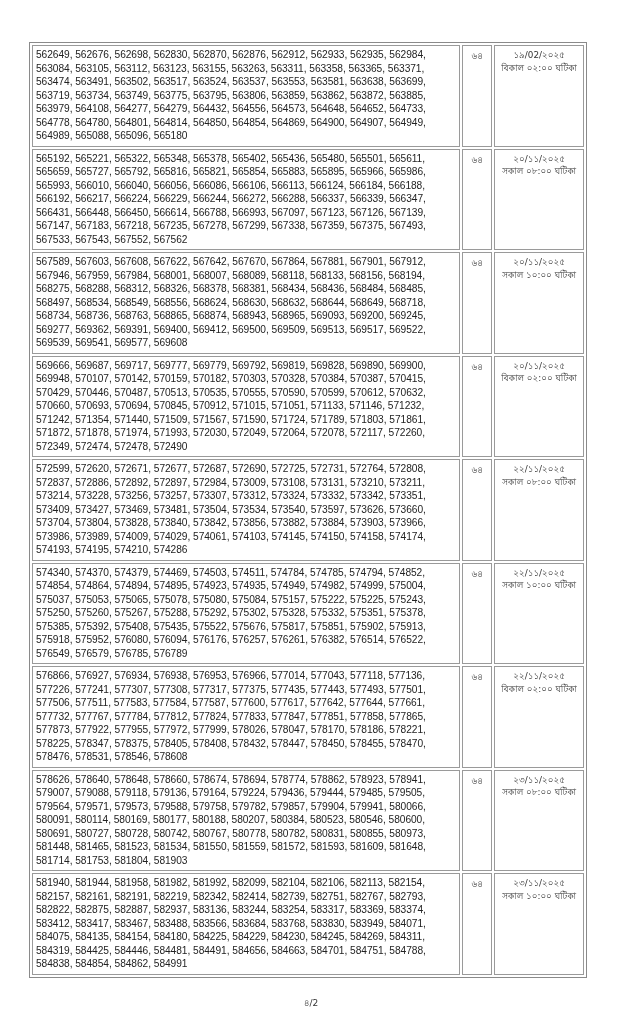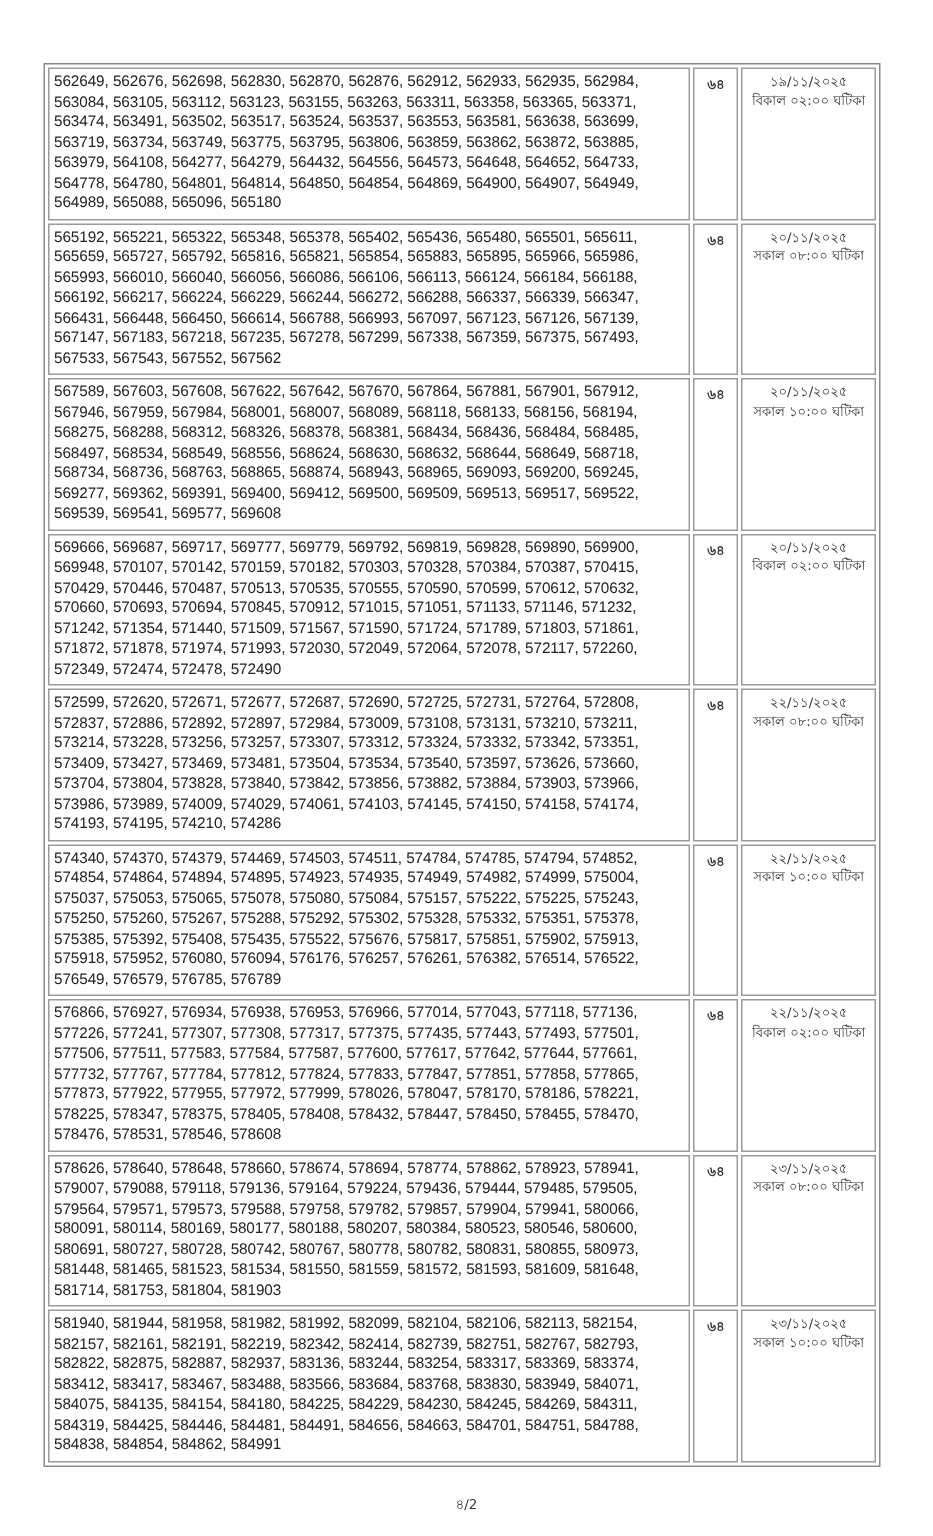--- a/index.html
+++ b/index.html
@@ -5,37 +5,37 @@
   html, body { margin:0; padding:0; background:#ffffff; }
   body { width:622px; height:1024px; position:relative; overflow:hidden;
          font-family:"DejaVu Sans", "Liberation Sans", sans-serif; color:#1a1a1a; }
   .table-wrap { position:absolute; left:29px; top:42px; width:558px; }
   table.outer { border-collapse:separate; border-spacing:2px; width:558px;
                 border:1px solid #8a8a8a; background:#fff; }
   table.outer td { border:1px solid #9a9a9a; vertical-align:top; padding:0; }
   td.nums { width:423px; padding:2px 3px 3px 3px !important;
             font-family:Liberation Sans, sans-serif; font-size:10.2px;
             line-height:13.5px; letter-spacing:-0.05px; color:#222; height:94px; }
-  td.code { width:28px; text-align:center; font-size:9px; padding-top:3px !important; color:#333;font-weight:bold; }
+  td.code { width:28px; text-align:center; font-size:9px; padding-top:3px !important; color:#333; }
   td.when { width:88px; text-align:center; font-size:8.8px; line-height:12.6px;
             padding-top:3px !important; color:#333; }
   .page-num { position:absolute; left:0; width:622px; top:996px; text-align:center;
               font-size:9px; color:#333; }
 </style>
 </head>
 <body>
 
 <div class="table-wrap">
   <table class="outer">
     <tbody>
       <tr>
         <td class="nums">562649, 562676, 562698, 562830, 562870, 562876, 562912, 562933, 562935, 562984, 563084, 563105, 563112, 563123, 563155, 563263, 563311, 563358, 563365, 563371, 563474, 563491, 563502, 563517, 563524, 563537, 563553, 563581, 563638, 563699, 563719, 563734, 563749, 563775, 563795, 563806, 563859, 563862, 563872, 563885, 563979, 564108, 564277, 564279, 564432, 564556, 564573, 564648, 564652, 564733, 564778, 564780, 564801, 564814, 564850, 564854, 564869, 564900, 564907, 564949, 564989, 565088, 565096, 565180</td>
         <td class="code">৬৪</td>
         <td class="when">
-          <div>১৯/১১/২০২৫</div>
+          <div>১৯/02/২০২৫</div>
           <div>বিকাল ০২:০০ ঘটিকা</div>
         </td>
       </tr>
       <tr>
         <td class="nums">565192, 565221, 565322, 565348, 565378, 565402, 565436, 565480, 565501, 565611, 565659, 565727, 565792, 565816, 565821, 565854, 565883, 565895, 565966, 565986, 565993, 566010, 566040, 566056, 566086, 566106, 566113, 566124, 566184, 566188, 566192, 566217, 566224, 566229, 566244, 566272, 566288, 566337, 566339, 566347, 566431, 566448, 566450, 566614, 566788, 566993, 567097, 567123, 567126, 567139, 567147, 567183, 567218, 567235, 567278, 567299, 567338, 567359, 567375, 567493, 567533, 567543, 567552, 567562</td>
         <td class="code">৬৪</td>
         <td class="when">
           <div>২০/১১/২০২৫</div>
           <div>সকাল ০৮:০০ ঘটিকা</div>
         </td>

